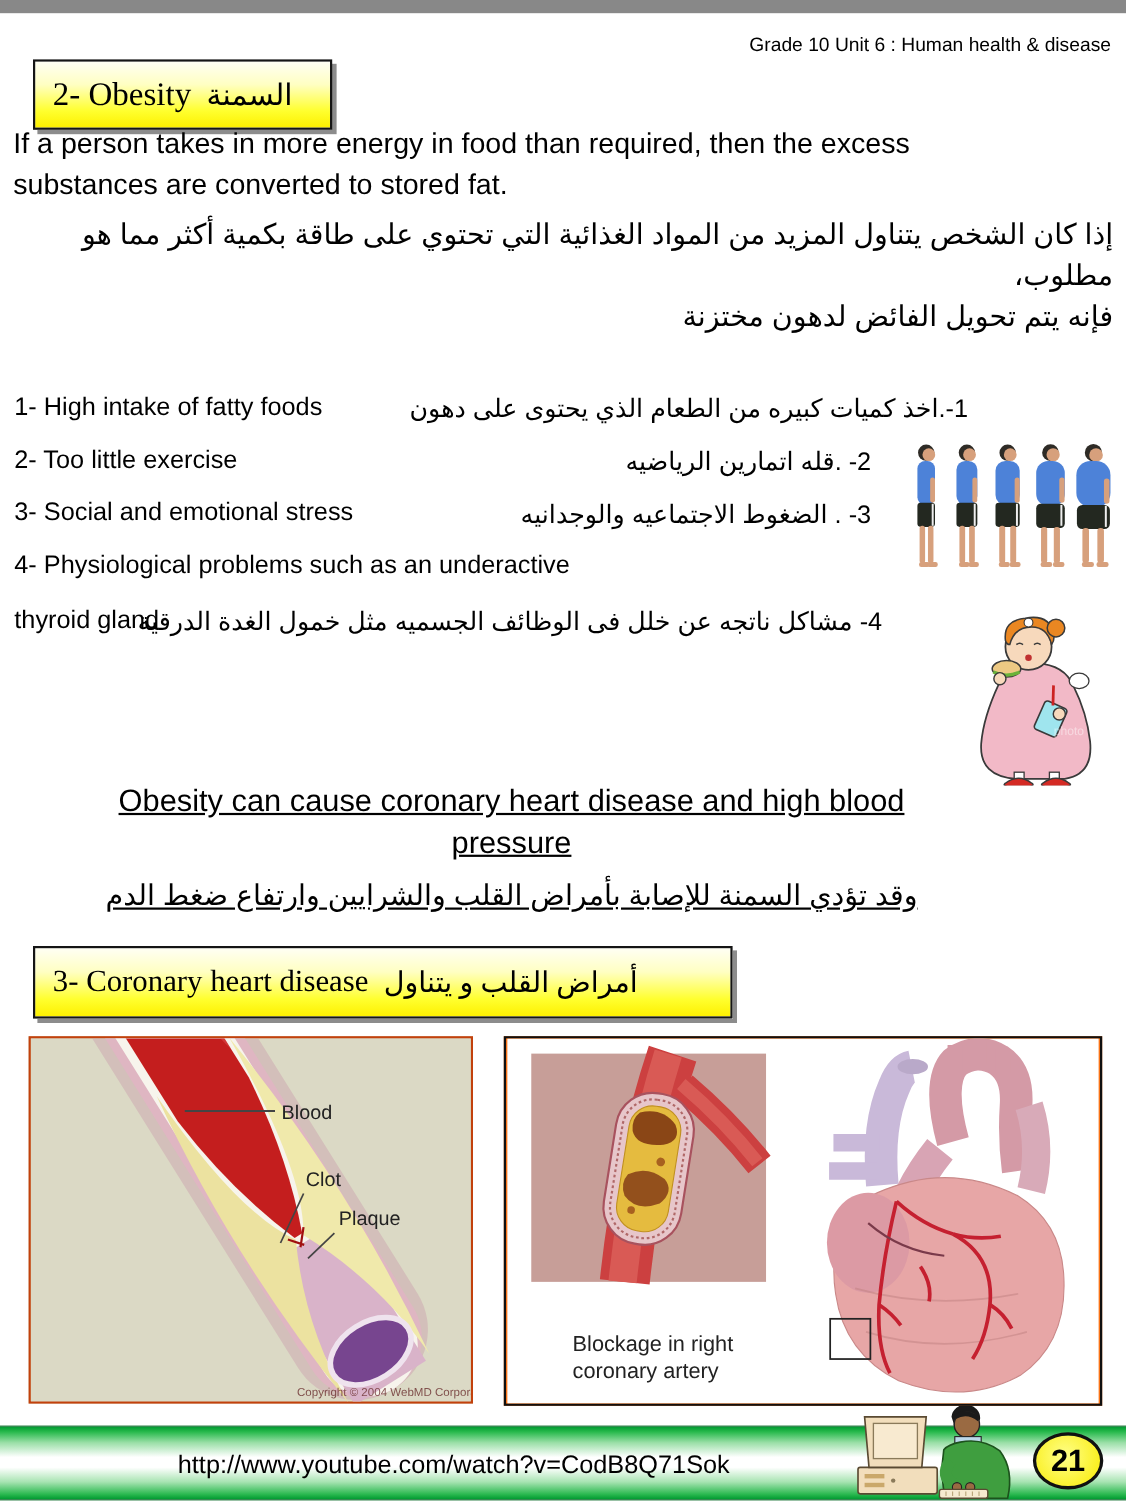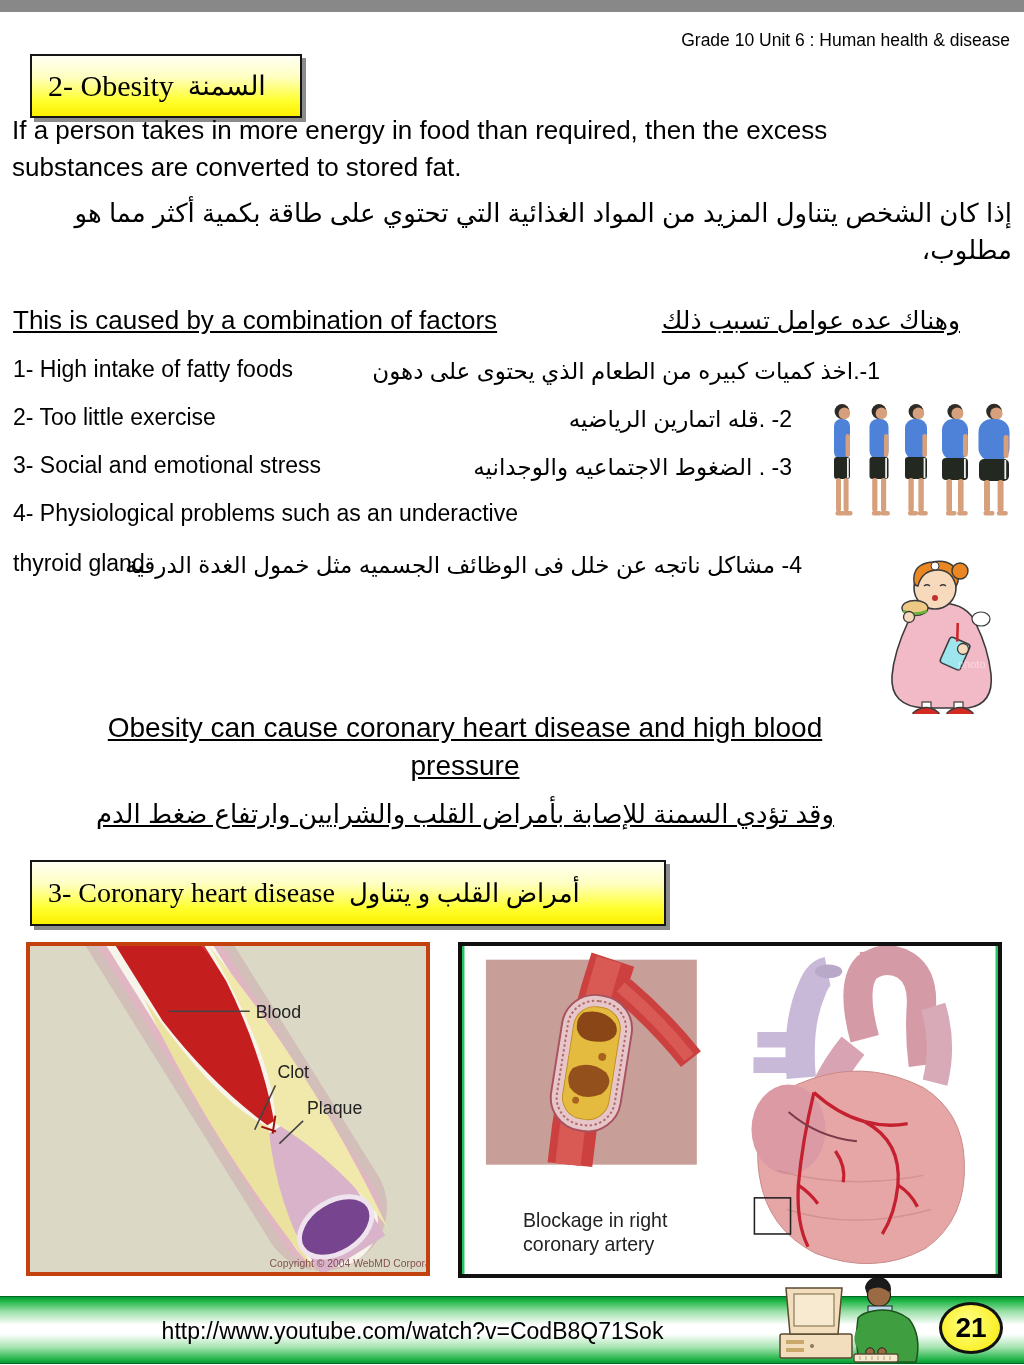--- a/index.html
+++ b/index.html
@@ -27,23 +27,23 @@
   .row .en { position: absolute; left: 13px; font-size: 23px; white-space: nowrap; }
   .row .ar { position: absolute; font-size: 23px; white-space: nowrap; top: 2px; }
   .row-heading .en { font-size: 26px; }
   .row-heading .ar { font-size: 25px; right: 64px; top: 1px; }
   .r-f1 .ar { right: 144px; }
   .r-f2 .ar { right: 232px; }
   .r-f3 .ar { right: 232px; }
   .r-f5 .ar { right: 222px; }
   .conseq-en { left: 55px; top: 697px; width: 820px; text-align: center; font-size: 28px; line-height: 1.35; }
   .conseq-ar { left: 0px; top: 787px; width: 930px; text-align: center; font-size: 26px; }
-  .fig { border: 4px solid #c2410c; }
+  .fig { border: 2px solid #c2410c; }
   .fig-artery { left: 26px; top: 930px; width: 404px; height: 334px; background: #dbd9c5; }
-  .fig-heart { left: 458px; top: 930px; width: 544px; height: 336px; background: #22c55e; border-color:#101010; }
+  .fig-heart { left: 458px; top: 930px; width: 544px; height: 336px; background: #f97316; border-color:#101010; }
   .fig svg { display: block; width: 100%; height: 100%; }
   .men-img   { left: 824px; top: 388px; width: 186px; height: 128px; }
   .woman-img { left: 872px; top: 544px; width: 138px; height: 158px; }
   .footer-bar {
     left: 0; top: 1284px; width: 1024px; height: 68px;
     background: linear-gradient(180deg,#009a30 0%,#27b94c 7%,#9adfa7 22%,#ffffff 42%,#ffffff 56%,#a8e4b2 76%,#2bb950 93%,#009a30 100%);
     border-top: 1px solid #006622; border-bottom: 1px solid #006622;
   }
   .url { left: 140px; top: 1306px; width: 545px; text-align: center; font-size: 23px; }
   .man-img { left: 776px; top: 1266px; width: 150px; height: 86px; z-index: 3; }
@@ -63,26 +63,23 @@
   <div class="abs hdr">Grade 10 Unit 6 : Human health &amp; disease</div>
 
   <div class="abs ybox box1">
     <span>2- Obesity</span>
     <span class="ar" dir="rtl">السمنة</span>
   </div>
 
   <div class="abs intro-en">If a person takes in more energy in food than required, then the excess substances are converted to stored fat.</div>
   <div class="abs intro-ar" dir="rtl">
     <div>إذا كان الشخص يتناول المزيد من المواد الغذائية التي تحتوي على طاقة  بكمية أكثر مما هو مطلوب،</div>
-  </div>
-
-  <div class="abs row row-heading" style="top:293px">
-    <span class="en u">This is caused by a combination of factors</span>
-    <span class="ar u" dir="rtl">وهناك عده عوامل تسبب ذلك</span>
-  </div>
+    <div>فإنه يتم تحويل الفائض لدهون مختزنة</div>
+  </div>
+
 
   <div class="abs row r-f1" style="top:344px">
     <span class="en">1- High intake of fatty foods</span>
     <span class="ar" dir="rtl">1-.اخذ كميات كبيره من الطعام الذي يحتوى على دهون</span>
   </div>
   <div class="abs row r-f2" style="top:392px">
     <span class="en">2- Too little exercise</span>
     <span class="ar" dir="rtl">2- .قله اتمارين الرياضيه</span>
   </div>
   <div class="abs row r-f3" style="top:440px">

